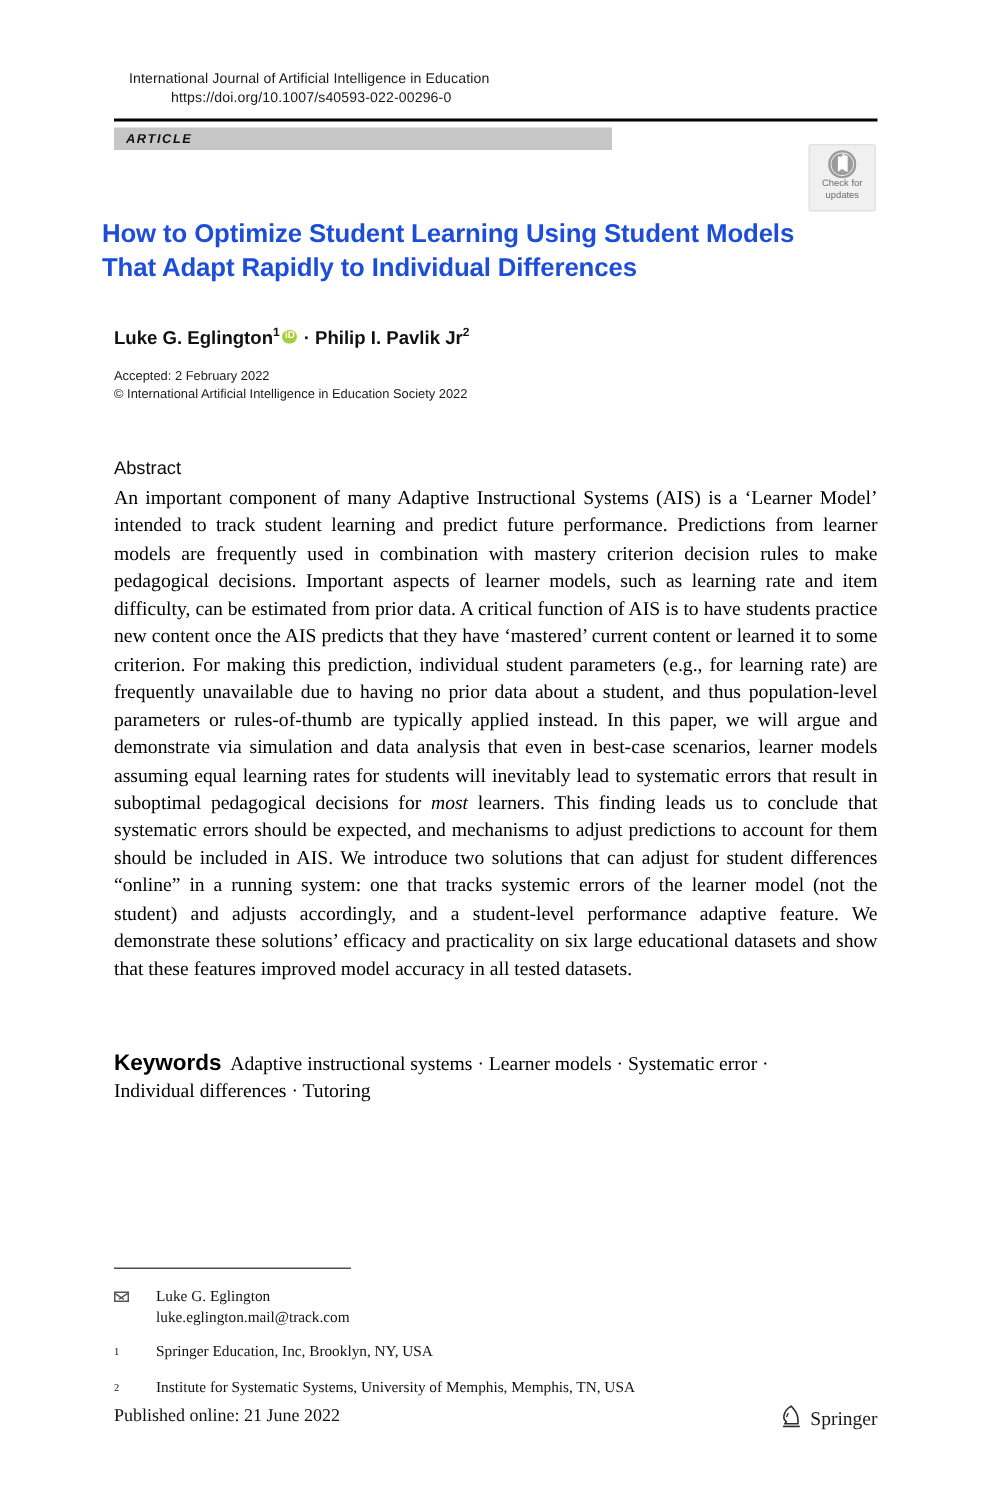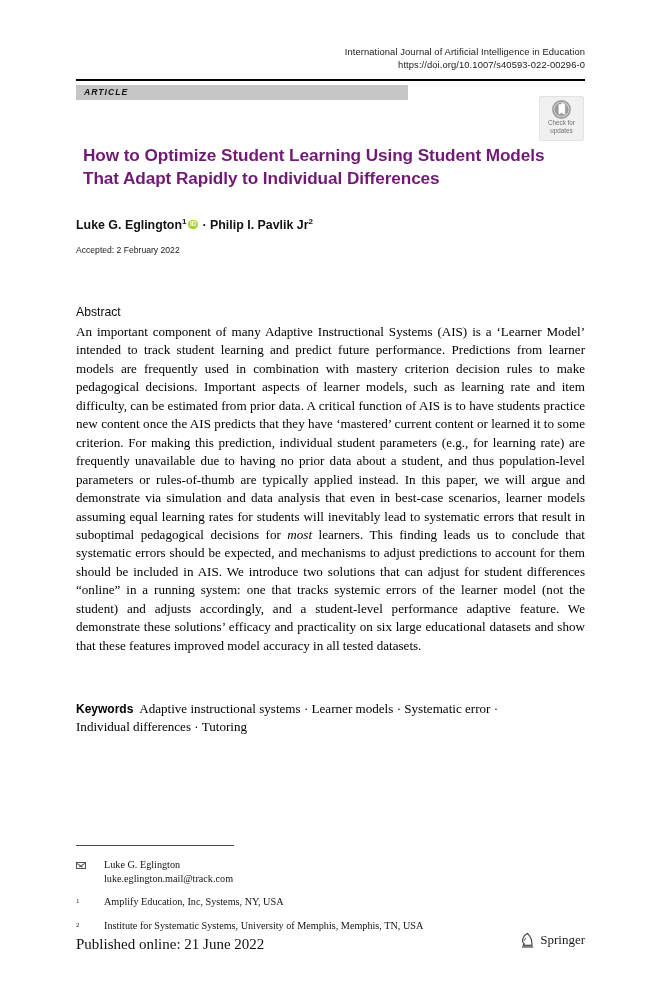--- a/index.html
+++ b/index.html
@@ -20,32 +20,31 @@
     position: absolute;
     left: 0; top: 0;
     width: 660px;
     height: 1000px;
     background: #fff;
   }
 
   
   .journal-head {
     position: absolute;
-    left: 76px;
+    left: 86px;
     top: 46px;
     width: 509px;
     font-family: "Liberation Sans", sans-serif;
     font-size: 9.4px;
     line-height: 12.6px;
     color: #1a1a1a;
     letter-spacing: 0.01em;
-    text-align: right;
   }
   .journal-name { display: block; }
-  .journal-doi { display: block; }
+  .journal-doi { display: block; margin-left: 28px; }
 
   .rule-black {
     position: absolute;
     left: 76px;
     top: 79px;
     width: 509px;
     height: 2px;
     background: #000;
   }
 
@@ -95,29 +94,29 @@
     text-align: center;
     font-family: "Liberation Sans", sans-serif;
     font-size: 6.3px;
     line-height: 7.6px;
     color: #6e6e6e;
   }
 
   
   .title {
     position: absolute;
-    left: 83px;
+    left: 68px;
     top: 132px;
     width: 470px;
     font-family: "Liberation Sans", sans-serif;
     font-weight: bold;
     font-size: 17.2px;
     line-height: 23.5px;
     letter-spacing: -0.005em;
-    color: #701a75;
+    color: #1d4ed8;
   }
 
   
   .authors {
     position: absolute;
     left: 76px;
     top: 217px;
     width: 509px;
     font-family: "Liberation Sans", sans-serif;
     font-size: 12.4px;
@@ -198,21 +197,21 @@
     left: 76px;
     top: 700px;
     width: 470px;
     font-family: "Liberation Serif", serif;
     font-size: 13.1px;
     line-height: 18.45px;
     color: #000;
   }
   .keywords .kw-label {
     font-family: "Liberation Sans", sans-serif;
-    font-size: 12px;
+    font-size: 15px;
     font-weight: bold;
   }
 
   
   .fn-rule {
     position: absolute;
     left: 76px;
     top: 845px;
     width: 158px;
     height: 1px;
@@ -269,30 +268,30 @@
 
   .fn-email { display: block; }
   .fn-gap { height: 9px; }
 
   
   .published {
     position: absolute;
     left: 76px;
     top: 936px;
     font-family: "Liberation Serif", serif;
-    font-size: 15px;
+    font-size: 12px;
     color: #111;
   }
   .springer {
     position: absolute;
     right: 75px;
     top: 932px;
     height: 22px;
     display: flex;
-    align-items: flex-start;
+    align-items: flex-end;
     gap: 4px;
     font-family: "Liberation Serif", serif;
     font-size: 13px;
     color: #1a1a1a;
   }
   .springer .knight {
     display: inline-block;
     width: 16px;
     height: 18px;
     position: relative;
@@ -330,39 +329,40 @@
   </div>
 
   <h1 class="title">How to Optimize Student Learning Using Student Models That Adapt Rapidly to Individual Differences</h1>
 
   <div class="authors">
     <span>Luke G. Eglington</span><sup>1</sup><span class="orcid"><span class="orcid-text">iD</span></span> <span class="sep-dot">·</span> <span>Philip I. Pavlik Jr</span><sup>2</sup>
   </div>
 
   <div class="dates">
     <div>Accepted: 2 February 2022</div>
+    <div>© International Artificial Intelligence in Education Society 2022</div>
   </div>
 
   <div class="abstract-heading">Abstract</div>
   <div class="abstract-body"><span>An important component of many Adaptive Instructional Systems (AIS) is a ‘Learner Model’ intended to track student learning and predict future performance. Predictions from learner models are frequently used in combination with mastery criterion decision rules to make pedagogical decisions. Important aspects of learner models, such as learning rate and item difficulty, can be estimated from prior data. A critical function of AIS is to have students practice new content once the AIS predicts that they have ‘mastered’ current content or learned it to some criterion. For making this prediction, individual student parameters (e.g., for learning rate) are frequently unavailable due to having no prior data about a student, and thus population-level parameters or rules-of-thumb are typically applied instead. In this paper, we will argue and demonstrate via simulation and data analysis that even in best-case scenarios, learner models assuming equal learning rates for students will inevitably lead to systematic errors that result in suboptimal pedagogical decisions for </span><i>most</i><span> learners. This finding leads us to conclude that systematic errors should be expected, and mechanisms to adjust predictions to account for them should be included in AIS. We introduce two solutions that can adjust for student differences “online” in a running system: one that tracks systemic errors of the learner model (not the student) and adjusts accordingly, and a student-level performance adaptive feature. We demonstrate these solutions’ efficacy and practicality on six large educational datasets and show that these features improved model accuracy in all tested datasets.</span></div>
 
   <div class="keywords"><span class="kw-label">Keywords</span>&nbsp; <span>Adaptive instructional systems · Learner models · Systematic error · Individual differences · Tutoring</span></div>
 
   <div class="fn-rule"></div>
 
   <div class="fn-block">
     <div class="fn-row">
       <span class="fn-marker"><span class="env-icon"></span></span>
       <span>Luke G. Eglington</span>
       <span class="fn-email">luke.eglington.mail@track.com</span>
     </div>
     <div class="fn-gap"></div>
     <div class="fn-row">
       <span class="fn-marker sup-num">1</span>
-      <span>Amplify Education, Inc, Systems, NY, USA</span>
+      <span>Springer Education, Inc, Brooklyn, NY, USA</span>
     </div>
     <div class="fn-gap"></div>
     <div class="fn-row">
       <span class="fn-marker sup-num">2</span>
       <span>Institute for Systematic Systems, University of Memphis, Memphis, TN, USA</span>
     </div>
   </div>
 
   <div class="published">Published online: 21 June 2022</div>
 

